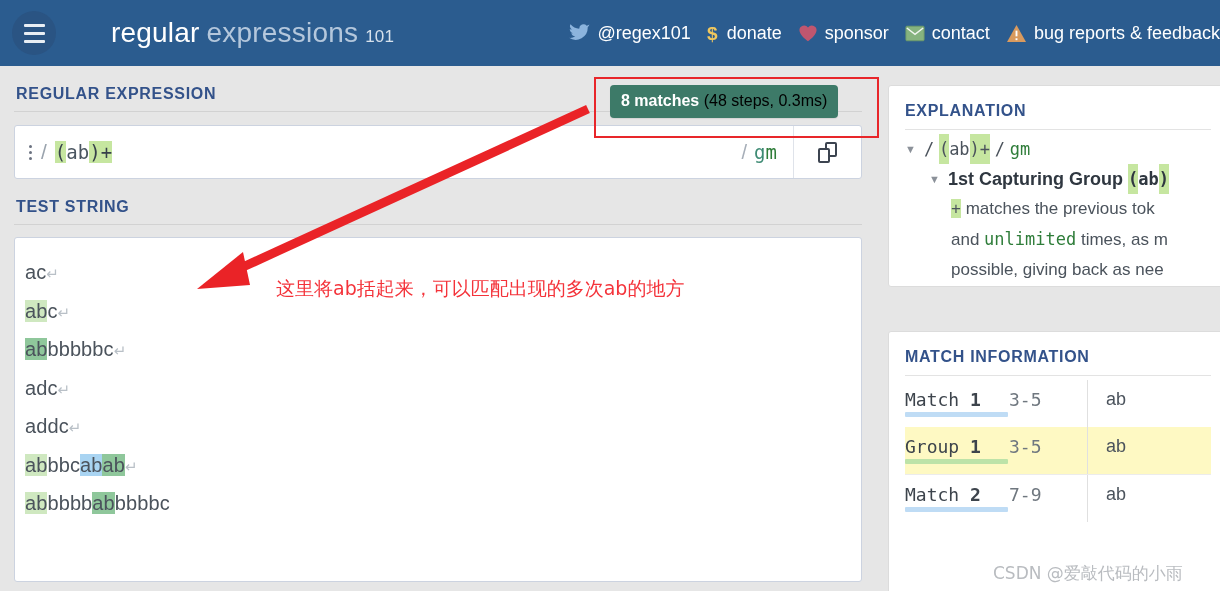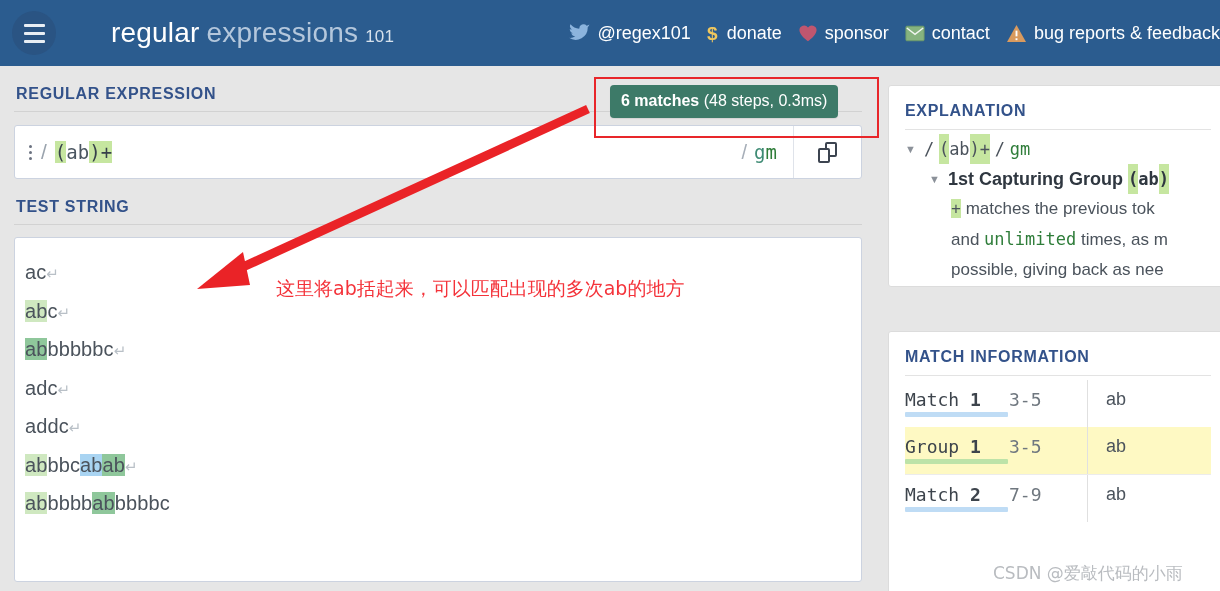--- a/index.html
+++ b/index.html
@@ -110,21 +110,21 @@
   
   .match-badge {
     position: absolute; left: 610px; top: 85px;
     background: #3d7a68; color: #fff;
     border-radius: 4px;
     padding: 7px 11px 8px 11px;
     font-size: 16px; white-space: nowrap;
     box-shadow: 0 1px 1px rgba(0,0,0,.08);
   }
   .match-badge .strong { font-weight: 700; }
-  .match-badge .dim { color: #ffffff; }
+  .match-badge .dim { color: #000000; }
 
   
   .redbox {
     position: absolute; left: 594px; top: 77px;
     width: 285px; height: 61px;
     border: 2px solid #e8262a;
     pointer-events: none;
   }
 
   
@@ -341,21 +341,21 @@
       <div class="tline"><span>addc</span><span class="pilcrow">↵</span></div>
 
       <div class="tline"><span class="m-light">ab</span><span>bbc</span><span class="m-blue">ab</span><span class="m-dark">ab</span><span class="pilcrow">↵</span></div>
 
       <div class="tline"><span class="m-light">ab</span><span>bbbb</span><span class="m-dark">ab</span><span>bbbbc</span></div>
 
     </div>
   </div>
 
   <div class="match-badge">
-    <span class="strong">6 matches</span><span class="dim"> (48 steps, 0.3ms)</span>
+    <span class="strong">8 matches</span><span class="dim"> (48 steps, 0.3ms)</span>
   </div>
 
   <div class="right">
 
     <div class="card" id="card-explanation">
       <div class="card-label">EXPLANATION</div>
       <div class="card-div"></div>
 
       <div class="exp-row">
         <span class="caret">▼</span>

